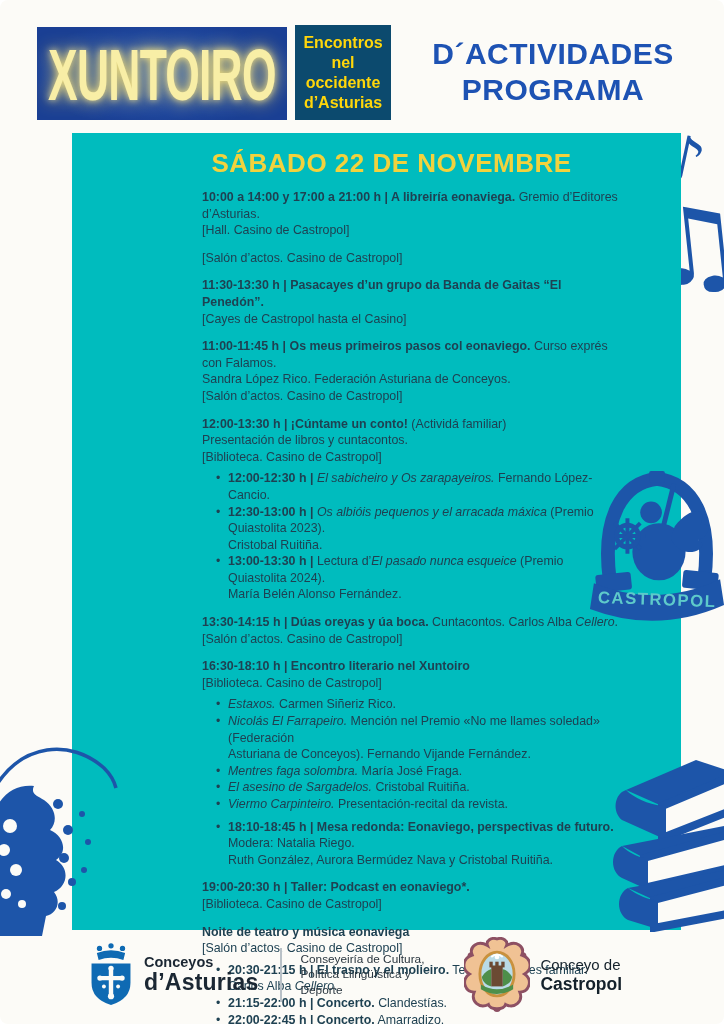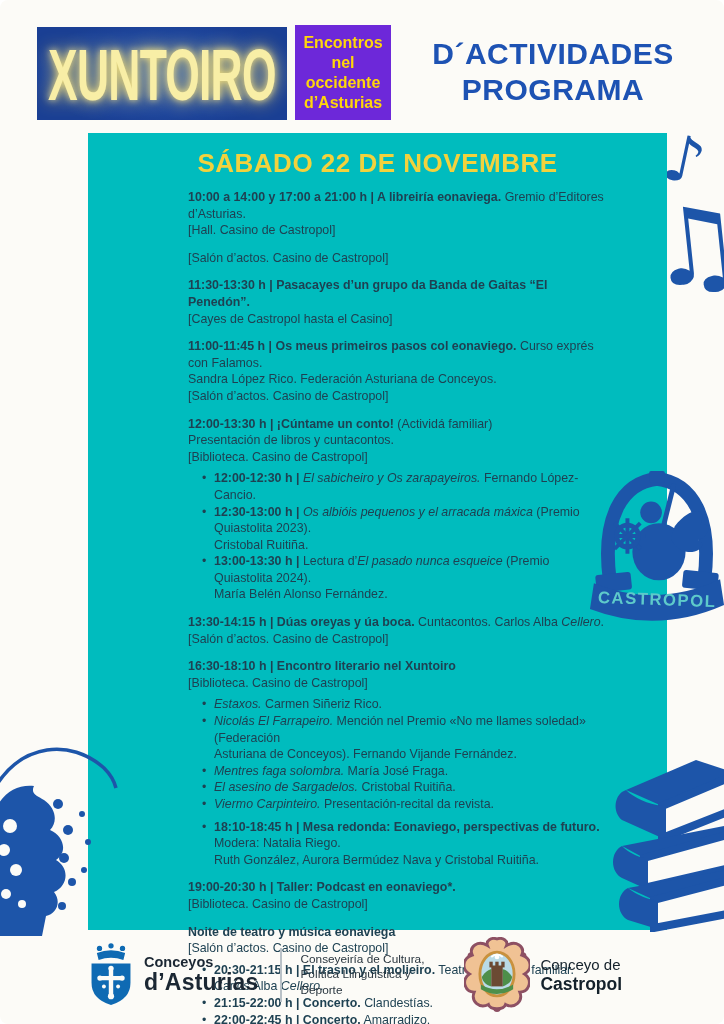--- a/index.html
+++ b/index.html
@@ -6,34 +6,34 @@
   .poster{position:relative;width:724px;height:1024px;background:#fcfbf7;overflow:hidden;
           font-family:"Liberation Sans",sans-serif;border-radius:8px;}
 
   
   .logo-box{position:absolute;left:37px;top:27px;width:250px;height:93px;
             background:radial-gradient(ellipse at center,#2e5cb7 0%,#1a3f94 80%);
             display:flex;align-items:center;justify-content:center;}
   .logo-text{font-weight:700;font-size:57px;color:#f8eea6;letter-spacing:-1px;white-space:nowrap;
              transform:scale(0.78,1.28);
              text-shadow:0 0 18px rgba(255,226,92,.95),0 0 7px rgba(255,240,160,.9);}
-  .badge-box{position:absolute;left:295px;top:25px;width:96px;height:95px;background:#6d28d9;
+  .badge-box{position:absolute;left:295px;top:25px;width:96px;height:95px;background:#0c4a6e;
              display:flex;flex-direction:column;align-items:center;justify-content:center;}
   .badge-line{color:#ffd60a;font-weight:700;font-size:16px;line-height:20px;text-align:center;}
   .prog-title{position:absolute;left:398px;top:36px;width:310px;text-align:center;color:#1d52b3;
               font-weight:700;font-size:30px;line-height:36px;letter-spacing:.5px;}
 
   
   .note{position:absolute;color:#1d55a9;font-family:"DejaVu Sans",sans-serif;line-height:1;}
   .n1{left:583px;top:146px;font-size:118px;}
   .n2{left:664px;top:128px;font-size:64px;transform:rotate(12deg);}
   .n3{left:648px;top:194px;font-size:106px;transform:rotate(-6deg);}
 
   
-  .panel{position:absolute;left:88px;top:133px;width:579px;height:797px;background:#00bcbe;}
+  .panel{position:absolute;left:72px;top:133px;width:579px;height:797px;background:#00bcbe;padding-left:30px;}
   .day-title{margin-top:15px;text-align:center;color:#f2d23d;font-weight:700;font-size:26px;letter-spacing:.5px;}
   .events{margin:10px 56px 0 76px;color:#1e4152;}
   .event{margin-bottom:11px;margin-left:24px;}
   .pline{font-size:12.4px;line-height:16.6px;}
   .para.bullet{display:flex;margin-left:14px;}
   .para.bullet .marker{width:12px;flex:none;font-size:12.4px;line-height:16.6px;}
   .para:not(.bullet)+.para.bullet{margin-top:5px;}
   .para.gap{margin-top:6px;}
   .b{font-weight:700;} .i{font-style:italic;text-align:center;}
 

